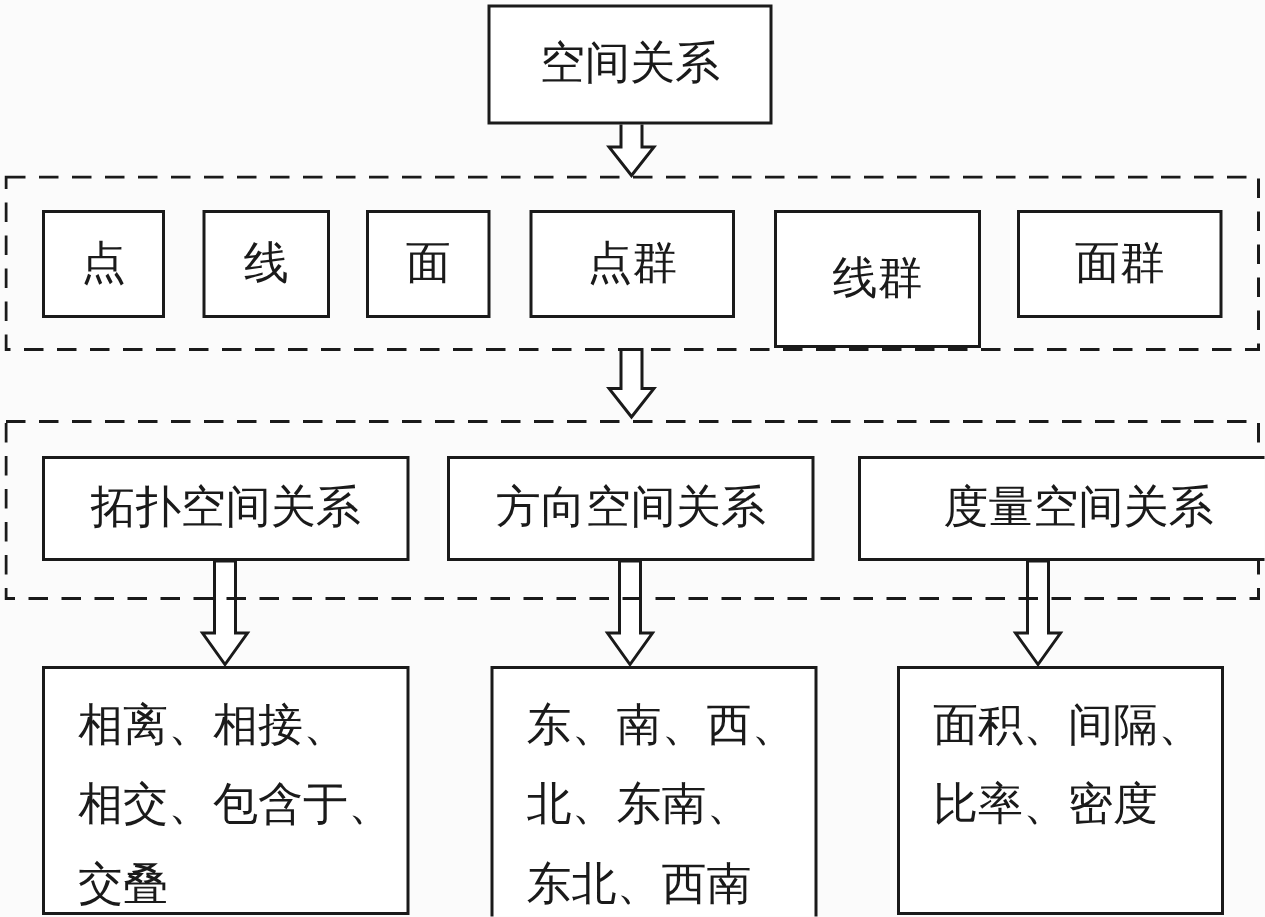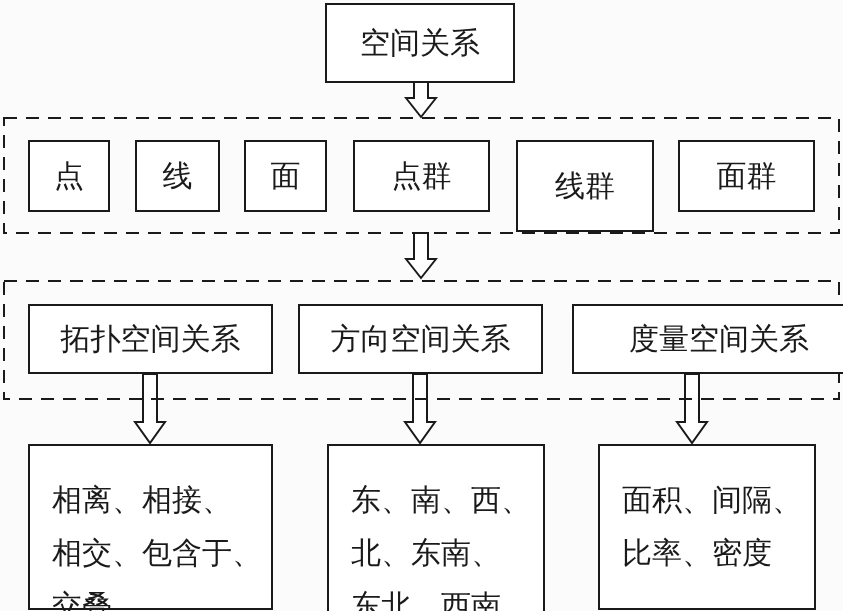--- a/index.html
+++ b/index.html
@@ -34,21 +34,21 @@
   .dashed-container svg { display: block; }
   .arrow {
     z-index: 1;
   }
   .arrow svg { display: block; }
   .list-node {
     border: 2px solid #1a1a1a;
     background: #ffffff;
     font-size: 30px;
     line-height: 53px;
-    padding: 27px 0 0 22px;
+    padding: 11px 0 0 22px;
     white-space: nowrap;
     z-index: 3;
   }
   .list-node .line { display: block; }
 </style>
 </head>
 <body>
 
 <div class="abs node" style="left:325px; top:3px; width:190px; height:80px;">
   <span>空间关系</span>

